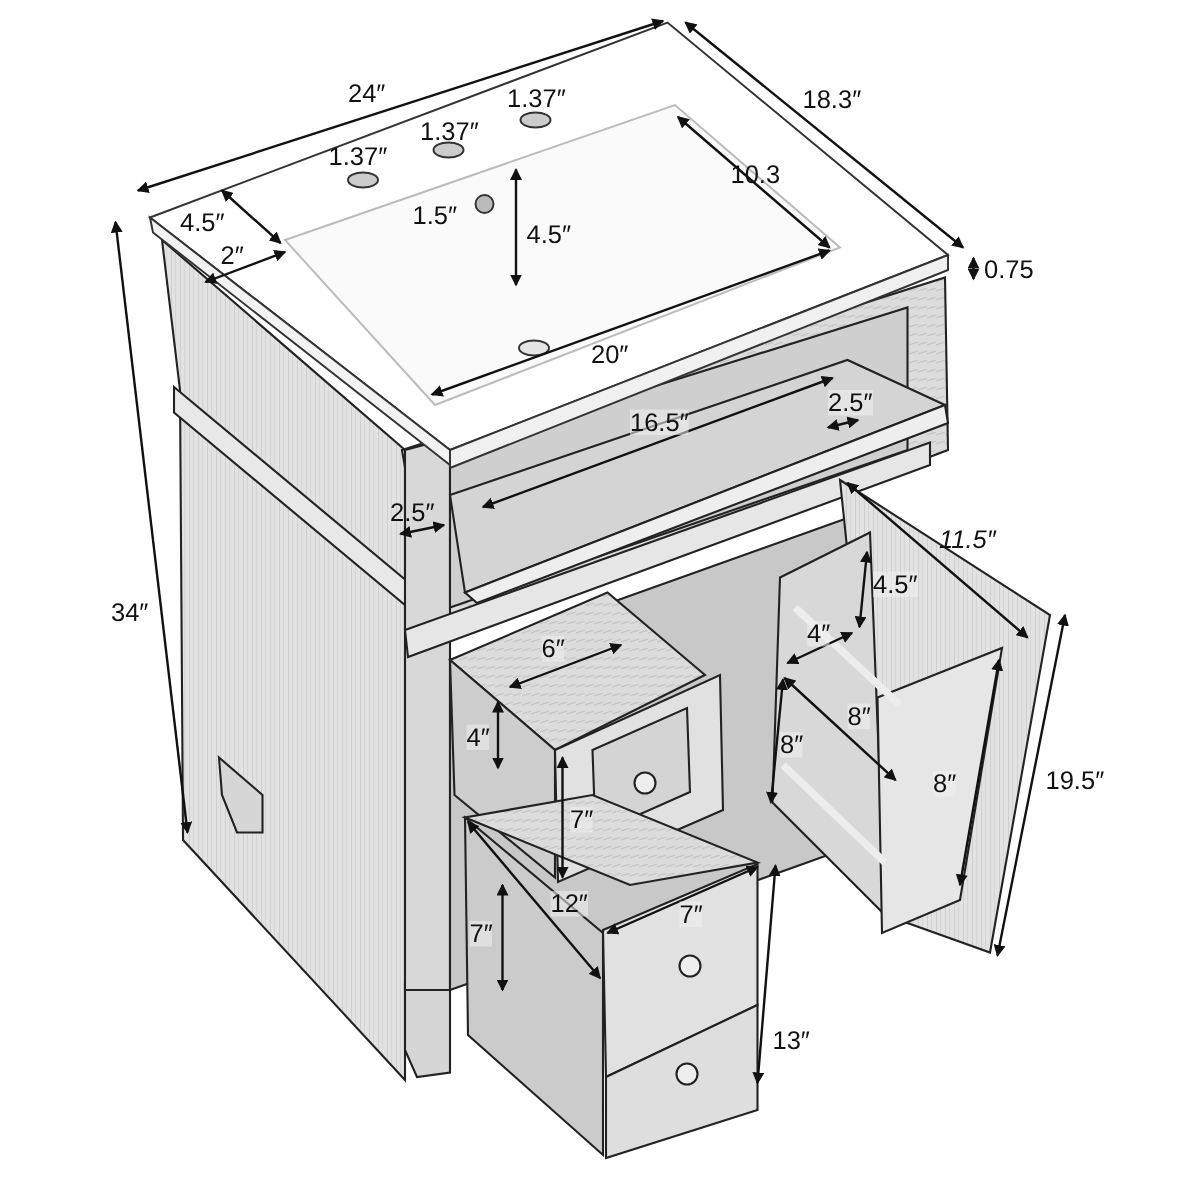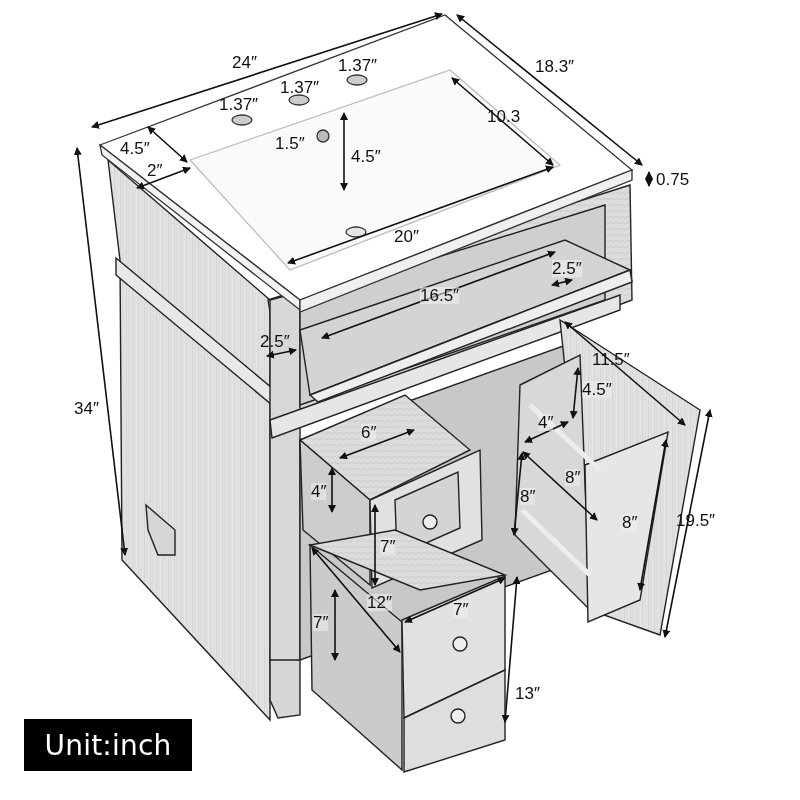--- a/index.html
+++ b/index.html
@@ -133,32 +133,31 @@
   <span class="lbl" style="left:656px;top:171px;">0.75</span>
   <span class="lbl" style="left:338px;top:57px;">1.37″</span>
   <span class="lbl" style="left:280px;top:79px;">1.37″</span>
   <span class="lbl" style="left:219px;top:96px;">1.37″</span>
   <span class="lbl" style="left:275px;top:135px;">1.5″</span>
   <span class="lbl" style="left:487px;top:90px;margin-top:18px;">10.3</span>
   <span class="lbl" style="left:394px;top:200px;margin-top:28px;">20″</span>
   <span class="lbl" style="left:351px;top:148px;">4.5″</span>
   <span class="lbl" style="left:120px;top:140px;">4.5″</span>
   <span class="lbl" style="left:147px;top:162px;">2″</span>
-  <span class="lbl wood" style="left:420px;top:273px;margin-top:14px;">16.5″</span>
+  <span class="lbl wood" style="left:420px;top:273px;">16.5″</span>
   <span class="lbl wood" style="left:552px;top:260px;">2.5″</span>
   <span class="lbl" style="left:260px;top:333px;">2.5″</span>
   <span class="lbl wood" style="left:361px;top:424px;">6″</span>
   <span class="lbl wood" style="left:311px;top:483px;">4″</span>
   <span class="lbl wood" style="left:380px;top:538px;">7″</span>
   <span class="lbl wood" style="left:367px;top:594px;">12″</span>
   <span class="lbl wood" style="left:313px;top:614px;">7″</span>
   <span class="lbl wood" style="left:453px;top:601px;">7″</span>
   <span class="lbl" style="left:515px;top:685px;">13″</span>
-  <span class="lbl" style="left:592px;top:351px;">11.5″</span>
+  <span class="lbl" style="left:626px;top:351px;font-style:italic;">11.5″</span>
   <span class="lbl wood" style="left:582px;top:381px;">4.5″</span>
   <span class="lbl wood" style="left:538px;top:414px;">4″</span>
   <span class="lbl wood" style="left:565px;top:469px;">8″</span>
   <span class="lbl wood" style="left:520px;top:488px;">8″</span>
   <span class="lbl wood" style="left:622px;top:514px;">8″</span>
-  <span class="lbl" style="left:676px;top:512px;">19.5″</span>
+  <span class="lbl" style="left:697px;top:512px;">19.5″</span>
 
-  <div id="unit-badge">Unit:inch</div>
 </div>
 
 </body></html>

